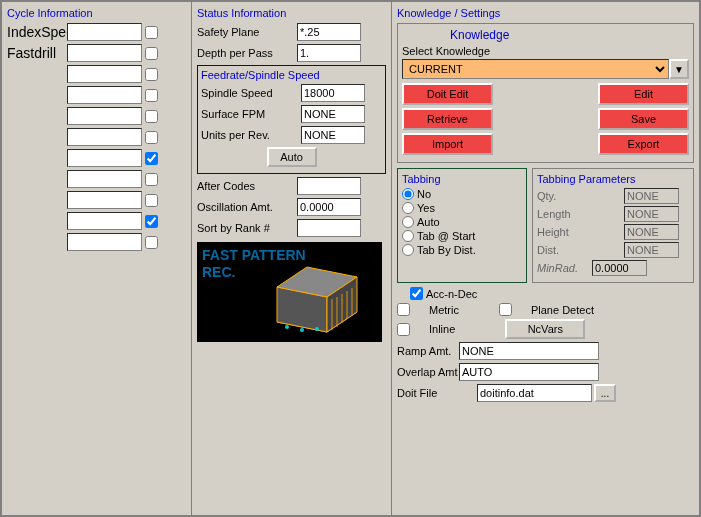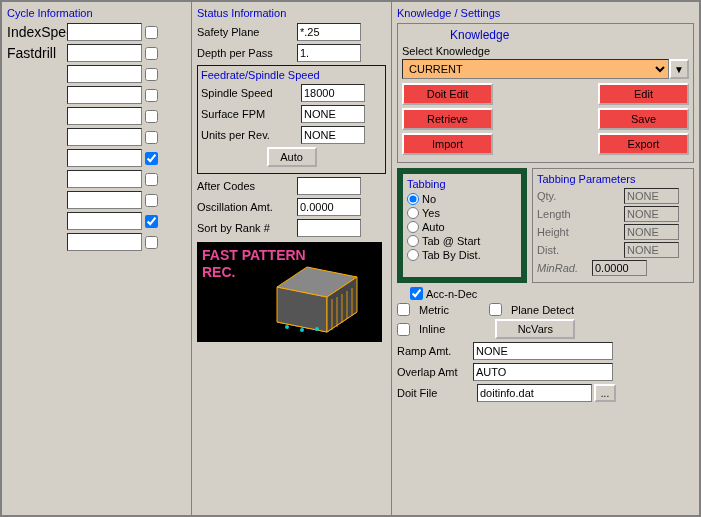--- a/index.html
+++ b/index.html
@@ -103,21 +103,21 @@
       height: 100px;
       background: #000;
       margin-top: 5px;
       position: relative;
       overflow: hidden;
       display: flex;
       align-items: flex-start;
       padding: 5px;
     }
     .image-text {
-      color: #ec4899;
+      color: #0369a1;
       font-size: 14px;
       font-weight: bold;
       font-family: Arial, sans-serif;
       line-height: 1.2;
       z-index: 2;
     }
     
     .box-svg {
       position: absolute;
       bottom: 5px;
@@ -182,21 +182,21 @@
       border: 2px outset #ffffff;
       font-size: 11px;
       cursor: pointer;
     }
     
     .lower-panels {
       display: flex;
       gap: 5px;
     }
     .tabbing-group {
-      border: 6px solid #14532d;
+      border: 1px solid #14532d;
       padding: 4px;
       width: 130px;
     }
     .tabbing-title {
       color: #0000cc;
       font-size: 11px;
       margin-bottom: 3px;
     }
     .radio-row {
       display: flex;
@@ -252,21 +252,21 @@
     .check-row {
       display: flex;
       align-items: center;
       margin-bottom: 3px;
       font-size: 11px;
       gap: 10px;
     }
     .check-item {
       display: flex;
       align-items: center;
-      gap: 9px;
+      gap: 19px;
     }
     .inline-row {
       display: flex;
       align-items: center;
       margin-bottom: 3px;
       gap: 10px;
     }
     .ncvars-btn {
       width: 80px;
       height: 20px;
@@ -274,21 +274,21 @@
       border: 2px outset #ffffff;
       font-size: 11px;
       cursor: pointer;
     }
     .field-row {
       display: flex;
       align-items: center;
       margin-bottom: 3px;
     }
     .field-label {
-      width: 76px;
+      width: 62px;
       font-size: 11px;
     }
     .field-input {
       width: 140px;
       height: 18px;
       background: white;
       border: 1px inset #808080;
       font-size: 11px;
       padding: 1px 2px;
     }

